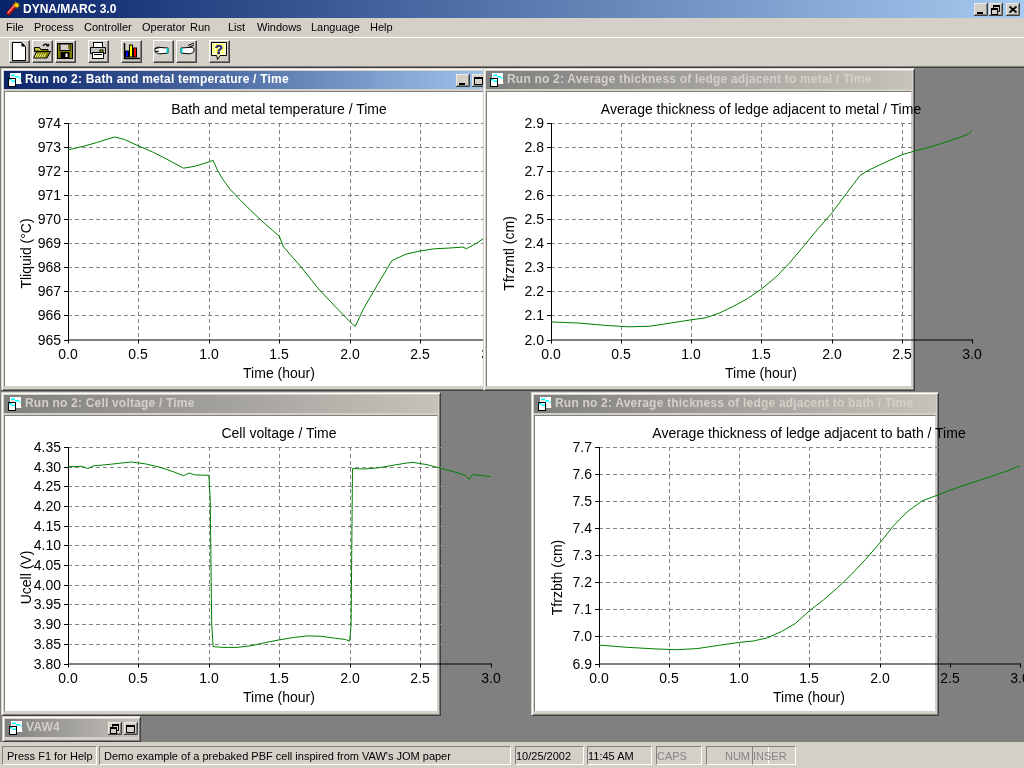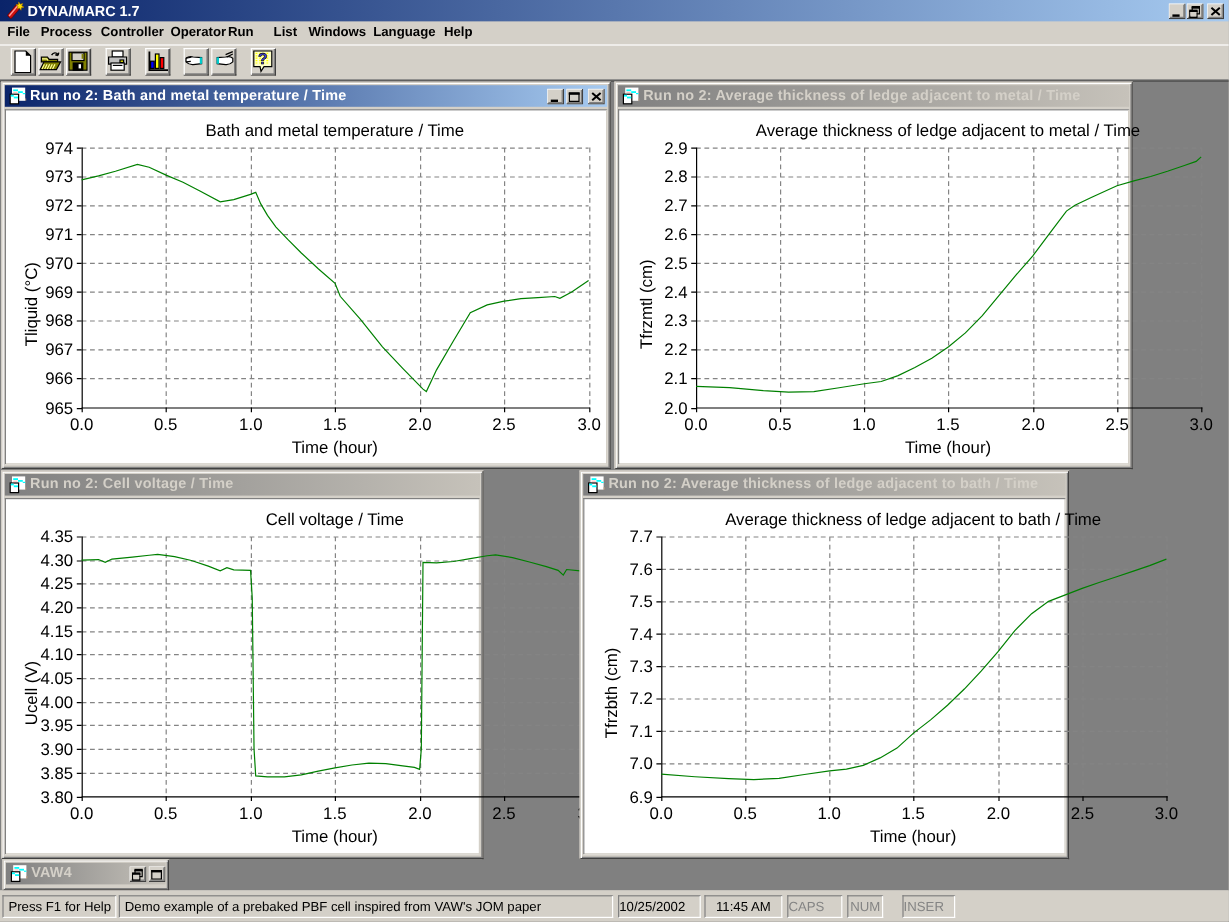--- a/index.html
+++ b/index.html
@@ -1,21 +1,21 @@
 <!DOCTYPE html>
 <html><head><meta charset="utf-8"><style>
 * { margin:0; padding:0; box-sizing:border-box; }
 html,body { width:1024px; height:768px; overflow:hidden; }
 body { font-family:"Liberation Sans", sans-serif; background:#D4D0C8; position:relative; }
 .titlebar { position:absolute; left:0; top:0; width:1024px; height:18px;
   background:linear-gradient(to right,#0A246A,#A6CAF0); }
 .titlebar .ti { position:absolute; left:4px; top:1px; }
 .titlebar .tt { position:absolute; left:23px; top:2px; color:#fff; font-weight:bold; font-size:12px; }
 .menubar { position:absolute; left:0; top:18px; width:1024px; height:19px; background:#D4D0C8; }
-.mi { position:absolute; top:3px; font-size:11px; color:#000;font-weight:bold; }
+.mi { position:absolute; top:3px; font-size:11px; color:#000; }
 .toolbar { position:absolute; left:0; top:37px; width:1024px; height:30px; background:#D4D0C8;
   border-top:1px solid #fff; }
 .toolbar:after { content:""; position:absolute; left:0; bottom:0; width:1024px; height:1px; background:#808080; }
 .tb { position:absolute; top:2px; width:21px; height:23px; background:#D4D0C8;
   border:1px solid; border-color:#fff #404040 #404040 #fff; box-shadow:inset -1px -1px 0 #808080; }
 .tb svg { position:absolute; left:-1px; top:0px; }
 .mdi { position:absolute; left:0; top:67px; width:1024px; height:675px; background:#808080;
   border-top:1px solid #404040; }
 .win { position:absolute; background:#D4D0C8; border:1px solid; border-color:#D4D0C8 #404040 #404040 #D4D0C8;
   box-shadow:inset 1px 1px 0 #fff, inset -1px -1px 0 #808080; }
@@ -34,21 +34,21 @@
 </style></head>
 <body>
 <div class="titlebar">
     <span class="ti"><svg width="16" height="16" viewBox="0 0 16 16">
 <g transform="rotate(40 8 8)">
           <rect x="6" y="2" width="4.2" height="13" rx="1.2" fill="#CC1111" stroke="#660000" stroke-width="0.6"></rect>
           <rect x="6.8" y="2.8" width="1.2" height="11.4" rx="0.6" fill="#FF9999"></rect>
         </g>
 <path d="M11.5 0.5l1.4 2 2.1-.6-.9 1.9 1.9 1.2-2.2.4-.3 2.2-1.3-1.9-2.1.6 1-2-1.8-1.3 2.1-.3z" fill="#FFE000" stroke="#A07000" stroke-width="0.5"></path>
 </svg></span>
-    <span class="tt">DYNA/MARC 1.7</span>
+    <span class="tt">DYNA/MARC 3.0</span>
 <svg class="wb" style="left:974px;top:3px" width="14" height="13" viewBox="0 0 14 13">
       <rect width="14" height="13" fill="#D4D0C8"></rect>
       <path d="M0 13V0h14" stroke="#fff" fill="none"></path>
       <path d="M13.5 0v12.5H0" stroke="#404040" fill="none"></path>
       <path d="M12.5 1v10.5H1" stroke="#808080" fill="none"></path>
       <rect x="3" y="9" width="6" height="2" fill="#000"></rect>
     </svg>
     <svg class="wb" style="left:989px;top:3px" width="14" height="13" viewBox="0 0 14 13">
       <rect width="14" height="13" fill="#D4D0C8"></rect>
       <path d="M0 13V0h14" stroke="#fff" fill="none"></path>
@@ -206,21 +206,21 @@
           <text x="274" y="266.5" text-anchor="middle" font-size="14" font-family="Liberation Sans, sans-serif">1.5</text>
           <text x="345" y="266.5" text-anchor="middle" font-size="14" font-family="Liberation Sans, sans-serif">2.0</text>
           <text x="415" y="266.5" text-anchor="middle" font-size="14" font-family="Liberation Sans, sans-serif">2.5</text>
           <text x="486" y="266.5" text-anchor="middle" font-size="14" font-family="Liberation Sans, sans-serif">3.0</text>
           <text x="274" y="21.5" text-anchor="middle" font-size="14" font-family="Liberation Sans, sans-serif">Bath and metal temperature / Time</text>
           <text x="274" y="285.5" text-anchor="middle" font-size="14" font-family="Liberation Sans, sans-serif">Time (hour)</text>
           <text x="26" y="161.5" text-anchor="middle" font-size="14" font-family="Liberation Sans, sans-serif" transform="rotate(-90 26 161.5)">Tliquid (°C)</text>
         </svg>
       </div>
 </div>
-    <div class="win" style="left:512px;top:0px;width:432px;height:323px">
+    <div class="win" style="left:483px;top:0px;width:432px;height:323px">
 <div class="cap" style="background:linear-gradient(to right,#808080,#C6C2BA);color:#D4D0C8">
 <span class="capicon">
           <svg width="16" height="16" viewBox="0 0 16 16">
 <rect x="4" y="1" width="11" height="11" fill="#fff"></rect>
 <rect x="5" y="2.5" width="4" height="1.5" fill="#00FFFF"></rect>
 <rect x="9" y="4" width="4" height="1.5" fill="#00FFFF"></rect>
 <rect x="13" y="5.5" width="2" height="1" fill="#00FFFF"></rect>
 <rect x="5" y="4.5" width="3.5" height="1" fill="#FFC0C0"></rect>
 <rect x="15" y="10" width="1" height="2" fill="#C0A080"></rect>
 <rect x="2" y="6" width="8" height="9" fill="#000"></rect>
@@ -275,21 +275,21 @@
           <text x="274" y="266.5" text-anchor="middle" font-size="14" font-family="Liberation Sans, sans-serif">1.5</text>
           <text x="345" y="266.5" text-anchor="middle" font-size="14" font-family="Liberation Sans, sans-serif">2.0</text>
           <text x="415" y="266.5" text-anchor="middle" font-size="14" font-family="Liberation Sans, sans-serif">2.5</text>
           <text x="485" y="266.5" text-anchor="middle" font-size="14" font-family="Liberation Sans, sans-serif">3.0</text>
           <text x="274" y="21.5" text-anchor="middle" font-size="14" font-family="Liberation Sans, sans-serif">Average thickness of ledge adjacent to metal / Time</text>
           <text x="274" y="285.5" text-anchor="middle" font-size="14" font-family="Liberation Sans, sans-serif">Time (hour)</text>
           <text x="27" y="161.5" text-anchor="middle" font-size="14" font-family="Liberation Sans, sans-serif" transform="rotate(-90 27 161.5)">Tfrzmtl (cm)</text>
         </svg>
       </div>
 </div>
-    <div class="win" style="left:1px;top:324px;width:402px;height:324px">
+    <div class="win" style="left:1px;top:324px;width:440px;height:324px">
 <div class="cap" style="background:linear-gradient(to right,#808080,#C6C2BA);color:#D4D0C8">
 <span class="capicon">
           <svg width="16" height="16" viewBox="0 0 16 16">
 <rect x="4" y="1" width="11" height="11" fill="#fff"></rect>
 <rect x="5" y="2.5" width="4" height="1.5" fill="#00FFFF"></rect>
 <rect x="9" y="4" width="4" height="1.5" fill="#00FFFF"></rect>
 <rect x="13" y="5.5" width="2" height="1" fill="#00FFFF"></rect>
 <rect x="5" y="4.5" width="3.5" height="1" fill="#FFC0C0"></rect>
 <rect x="15" y="10" width="1" height="2" fill="#C0A080"></rect>
 <rect x="2" y="6" width="8" height="9" fill="#000"></rect>
@@ -346,21 +346,21 @@
           <text x="274" y="266.5" text-anchor="middle" font-size="14" font-family="Liberation Sans, sans-serif">1.5</text>
           <text x="345" y="266.5" text-anchor="middle" font-size="14" font-family="Liberation Sans, sans-serif">2.0</text>
           <text x="415" y="266.5" text-anchor="middle" font-size="14" font-family="Liberation Sans, sans-serif">2.5</text>
           <text x="486" y="266.5" text-anchor="middle" font-size="14" font-family="Liberation Sans, sans-serif">3.0</text>
           <text x="274" y="21.5" text-anchor="middle" font-size="14" font-family="Liberation Sans, sans-serif">Cell voltage / Time</text>
           <text x="274" y="285.5" text-anchor="middle" font-size="14" font-family="Liberation Sans, sans-serif">Time (hour)</text>
           <text x="26" y="161.5" text-anchor="middle" font-size="14" font-family="Liberation Sans, sans-serif" transform="rotate(-90 26 161.5)">Ucell (V)</text>
         </svg>
       </div>
 </div>
-    <div class="win" style="left:483px;top:324px;width:408px;height:324px">
+    <div class="win" style="left:531px;top:324px;width:408px;height:324px">
 <div class="cap" style="background:linear-gradient(to right,#808080,#C6C2BA);color:#D4D0C8">
 <span class="capicon">
           <svg width="16" height="16" viewBox="0 0 16 16">
 <rect x="4" y="1" width="11" height="11" fill="#fff"></rect>
 <rect x="5" y="2.5" width="4" height="1.5" fill="#00FFFF"></rect>
 <rect x="9" y="4" width="4" height="1.5" fill="#00FFFF"></rect>
 <rect x="13" y="5.5" width="2" height="1" fill="#00FFFF"></rect>
 <rect x="5" y="4.5" width="3.5" height="1" fill="#FFC0C0"></rect>
 <rect x="15" y="10" width="1" height="2" fill="#C0A080"></rect>
 <rect x="2" y="6" width="8" height="9" fill="#000"></rect>
@@ -464,16 +464,16 @@
           <path d="M12.5 1v10.5H1" stroke="#808080" fill="none"></path>
           <path d="M3.5 3.5l7 6M10.5 3.5l-7 6" stroke="#000" stroke-width="1.7"></path>
         </svg>
       </div>
 </div>
 </div>
 <div class="statusbar">
     <div class="sp" style="left:2px;width:95px"><span style="padding-left:4px">Press F1 for Help</span></div>
 <div class="sp" style="left:99px;width:412px"><span style="padding-left:4px">Demo example of a prebaked PBF cell inspired from VAW's JOM paper</span></div>
 <div class="sp" style="left:515px;width:69px;text-align:left">10/25/2002</div>
-<div class="sp" style="left:587px;width:65px;text-align:center">11:45 AM</div>
+<div class="sp" style="left:587px;width:65px;text-align:left">11:45 AM</div>
 <div class="sp dim" style="left:656px;width:46px;text-align:left">CAPS</div>
-<div class="sp dim" style="left:706px;width:30px;text-align:center">NUM</div>
+<div class="sp dim" style="left:706px;width:63px;text-align:center">NUM</div>
 <div class="sp dim" style="left:752px;width:44px;text-align:left">INSER</div>
   </div>
 </body></html>

